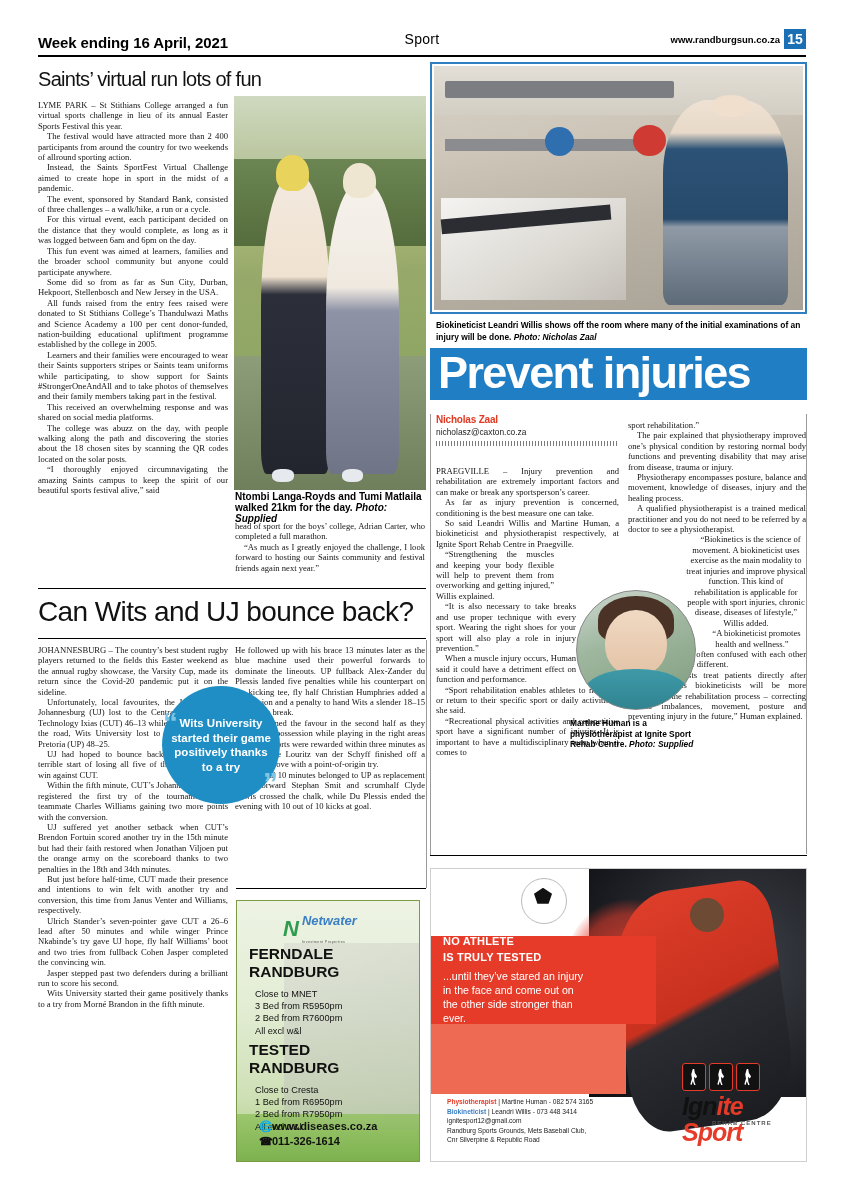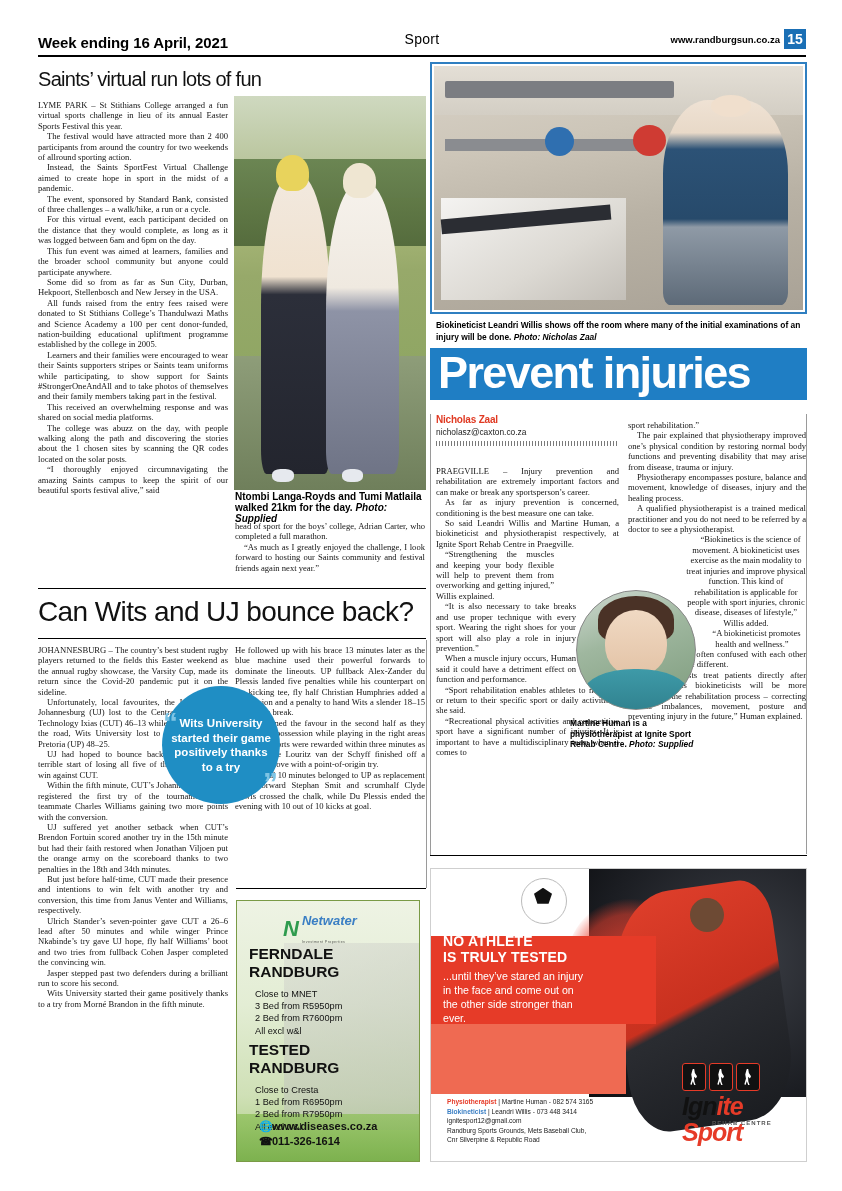--- a/index.html
+++ b/index.html
@@ -396,21 +396,21 @@
     border-radius:40% 18% 30% 22%;
     transform: rotate(-8deg);
   }
   .ig-head {
     position:absolute; right:22%; top:10%; width:34px; height:34px;
     background:#6d4a34; border-radius:50%;
   }
   .ig-h1 {
     position:absolute; left:12px; top:64px;
     font-family:"Liberation Sans", sans-serif;
-    font-weight:bold; font-size:14px; line-height:16px;
+    font-weight:bold; font-size:11px; line-height:16px;
     color:#fff; letter-spacing:.2px;
   }
   .ig-sub {
     position:absolute; left:12px; top:100px;
     width:145px;
     font-family:"Liberation Sans", sans-serif;
     font-size:10.6px; line-height:14px; color:#fff;
   }
   .ig-contact {
     position:absolute; left:16px; bottom:16px;
@@ -468,21 +468,21 @@
     <p class="lead">LYME PARK – St Stithians College arranged a fun virtual sports challenge in lieu of its annual Easter Sports Festival this year.</p>
     <p>The festival would have attracted more than 2 400 participants from around the country for two weekends of allround sporting action.</p>
     <p>Instead, the Saints SportFest Virtual Challenge aimed to create hope in sport in the midst of a pandemic.</p>
     <p>The event, sponsored by Standard Bank, consisted of three challenges – a walk/hike, a run or a cycle.</p>
     <p>For this virtual event, each participant decided on the distance that they would complete, as long as it was logged between 6am and 6pm on the day.</p>
     <p>This fun event was aimed at learners, families and the broader school community but anyone could participate anywhere.</p>
     <p>Some did so from as far as Sun City, Durban, Hekpoort, Stellenbosch and New Jersey in the USA.</p>
     <p>All funds raised from the entry fees raised were donated to St Stithians College’s Thandulwazi Maths and Science Academy a 100 per cent donor-funded, nation-building educational upliftment programme established by the college in 2005.</p>
     <p>Learners and their families were encouraged to wear their Saints supporters stripes or Saints team uniforms while participating, to show support for Saints #StrongerOneAndAll and to take photos of themselves and their family members taking part in the festival.</p>
     <p>This received an overwhelming response and was shared on social media platforms.</p>
-    <p>The college was abuzz on the day, with people walking along the path and discovering the stories about the 1 chosen sites by scanning the QR codes located on the solar posts.</p>
+    <p>The college was abuzz on the day, with people walking along the path and discovering the stories about the 18 chosen sites by scanning the QR codes located on the solar posts.</p>
     <p>“I thoroughly enjoyed circumnavigating the amazing Saints campus to keep the spirit of our beautiful sports festival alive,” said</p>
   </div>
 
   <div class="photo1">
     <div class="p1-sky"></div>
     <div class="p1-hedge"></div>
     <div class="p1-path"></div>
     <div class="p1-fig-a"></div>
     <div class="p1-fig-b"></div>
     <div class="p1-head-a"></div>

